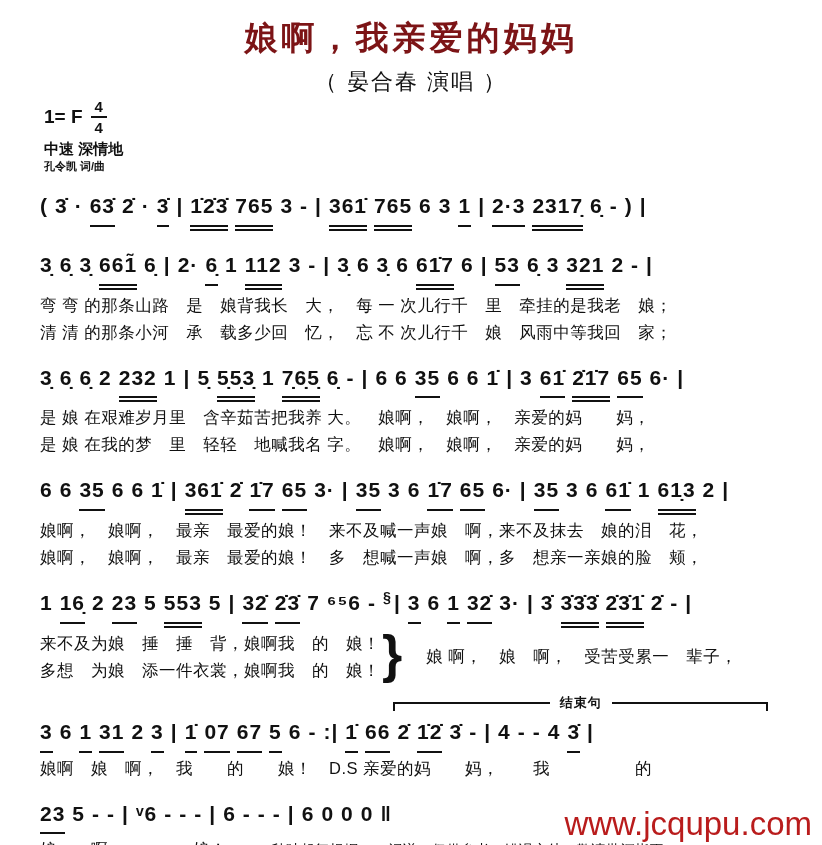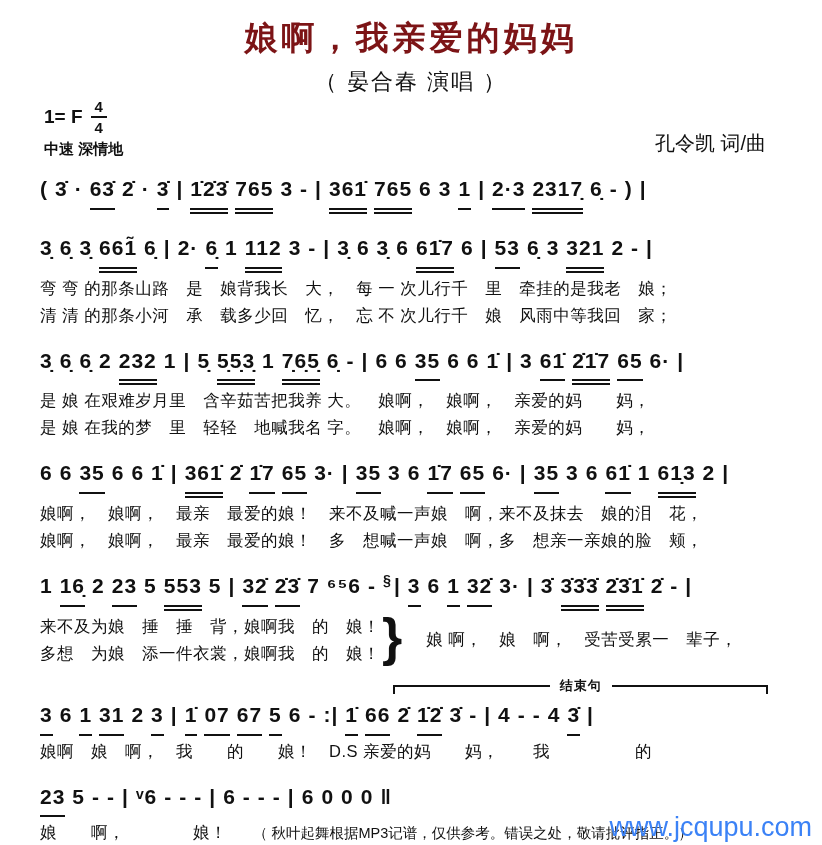--- a/index.html
+++ b/index.html
@@ -9,29 +9,30 @@
     position:relative; width:822px; height:845px; margin:0 auto;
     background:#ffffff; overflow:hidden; color:var(--ink);
     font-family:"Liberation Sans", sans-serif;
   }
   h1.title {
     margin:16px 0 6px 0; text-align:center; font-size:33px; font-weight:bold;
     letter-spacing:4px; color:var(--title-color);
   }
   .subtitle { text-align:center; font-size:22px; letter-spacing:2px; }
   .meta-row {
-    display:flex; justify-content:space-between; align-items:flex-end;
-    padding:2px 26px 0 44px;
+    display:flex; justify-content:space-between; 
+    padding:2px 10px 0 44px;
+    flex-direction:column;
   }
   .keyline { font-size:19px; font-weight:bold; display:flex; align-items:center; gap:8px; }
   .frac { display:inline-flex; flex-direction:column; align-items:center; line-height:1; font-size:15px; font-weight:bold; }
   .frac .top { border-bottom:2px solid var(--ink); padding:0 4px 2px 4px; }
   .frac .bot { padding-top:2px; }
   .tempo { font-size:15px; font-weight:bold; margin-top:5px; }
-  .credit { font-size:20px; padding-right:30px; padding-bottom:2px; }
+  .credit { font-size:11px; padding-right:30px; padding-bottom:2px;font-weight:bold; }
 
   #systems { padding:12px 30px 0 40px; }
   .system { position:relative; margin-bottom:16px; }
   .notation { white-space:nowrap; font-weight:bold; font-size:21px; line-height:1.75; letter-spacing:1px; }
   .tok { display:inline-block; margin-right:7px; }
   .u1 { border-bottom:2px solid var(--ink); }
   .u2 { border-bottom:6px double var(--ink); }
   .sup { vertical-align:super; font-size:68%; margin-right:2px; }
   .lyric { white-space:nowrap; font-size:16.5px; margin-top:5px; letter-spacing:0.5px; }
   .lyr-flex { display:flex; align-items:center; }
@@ -42,21 +43,21 @@
   .has-ending { padding-top:16px; }
   .ending {
     position:absolute; top:4px; left:47%; right:24px; height:9px;
     border-top:2px solid var(--ink); border-left:2px solid var(--ink); border-right:2px solid var(--ink);
   }
   .ending b {
     position:absolute; left:50%; top:-1px; transform:translate(-50%,-50%);
     background:#ffffff; padding:0 10px; font-size:13px; font-weight:bold; letter-spacing:1px;
   }
   .footer { position:absolute; right:10px; bottom:2px; }
-  .url { font-size:27px; color:#3b82f6; letter-spacing:0; }
+  .url { font-size:33px; color:#b91c1c; letter-spacing:0; }
 </style>
 </head>
 <body>
 
 <div class="page">
   <h1 class="title">娘啊，我亲爱的妈妈</h1>
   <div class="subtitle">（ 晏合春  演唱 ）</div>
   <div class="meta-row">
     <div class="meta-left">
       <div class="keyline">

